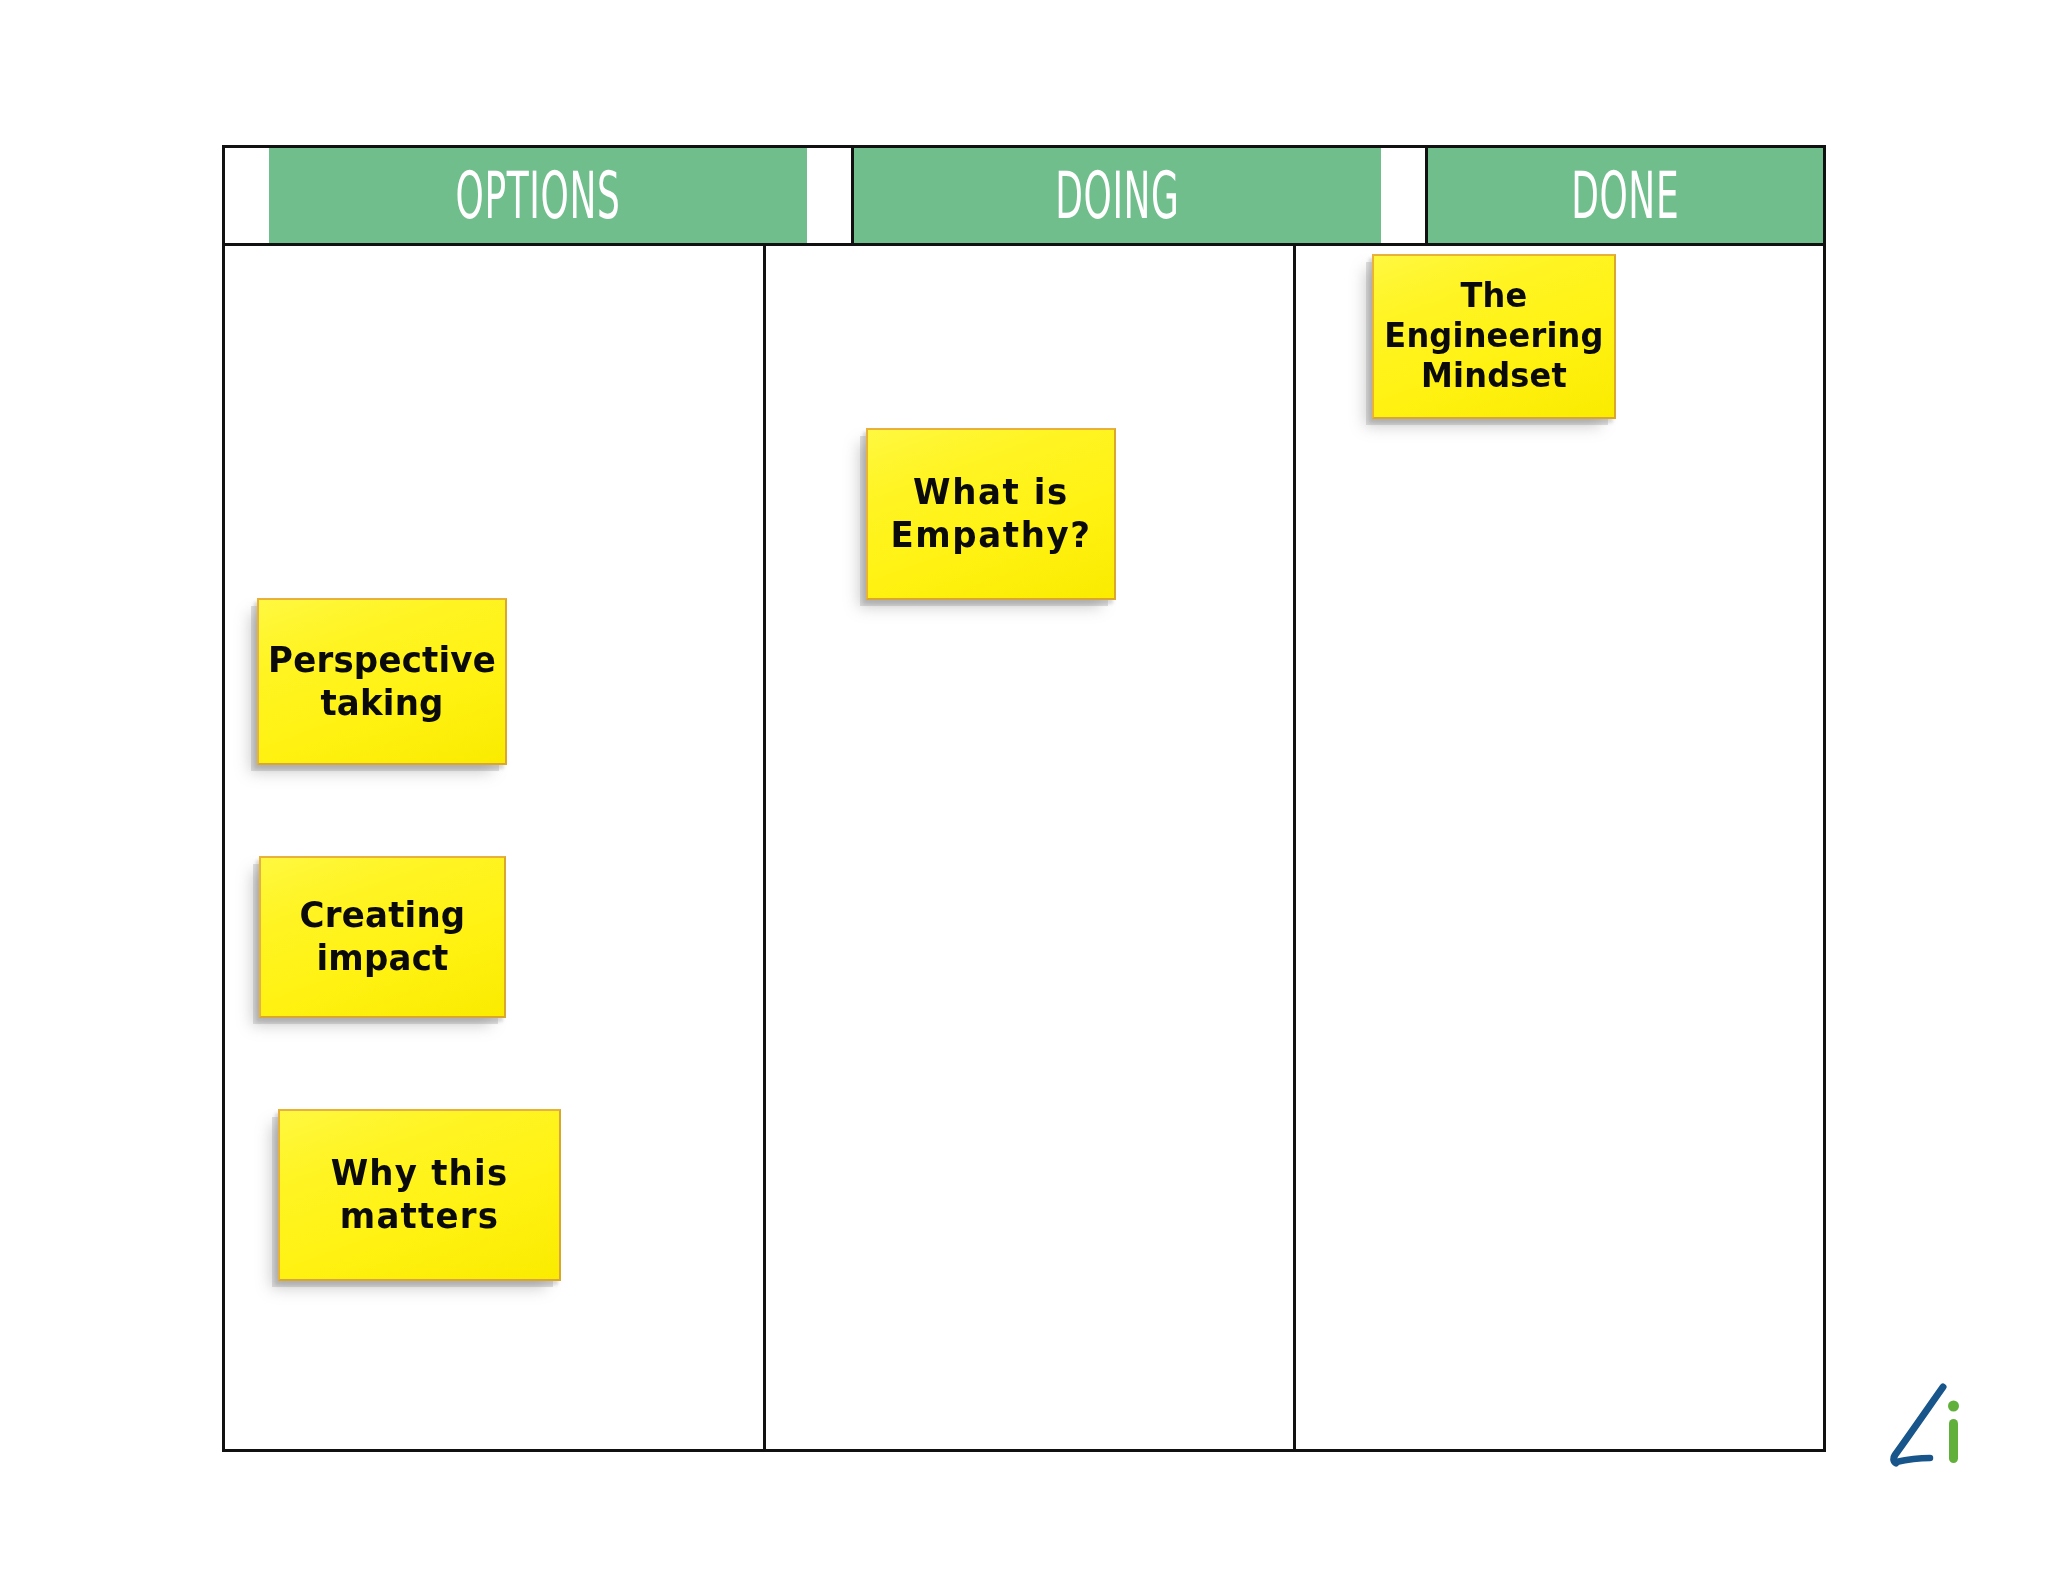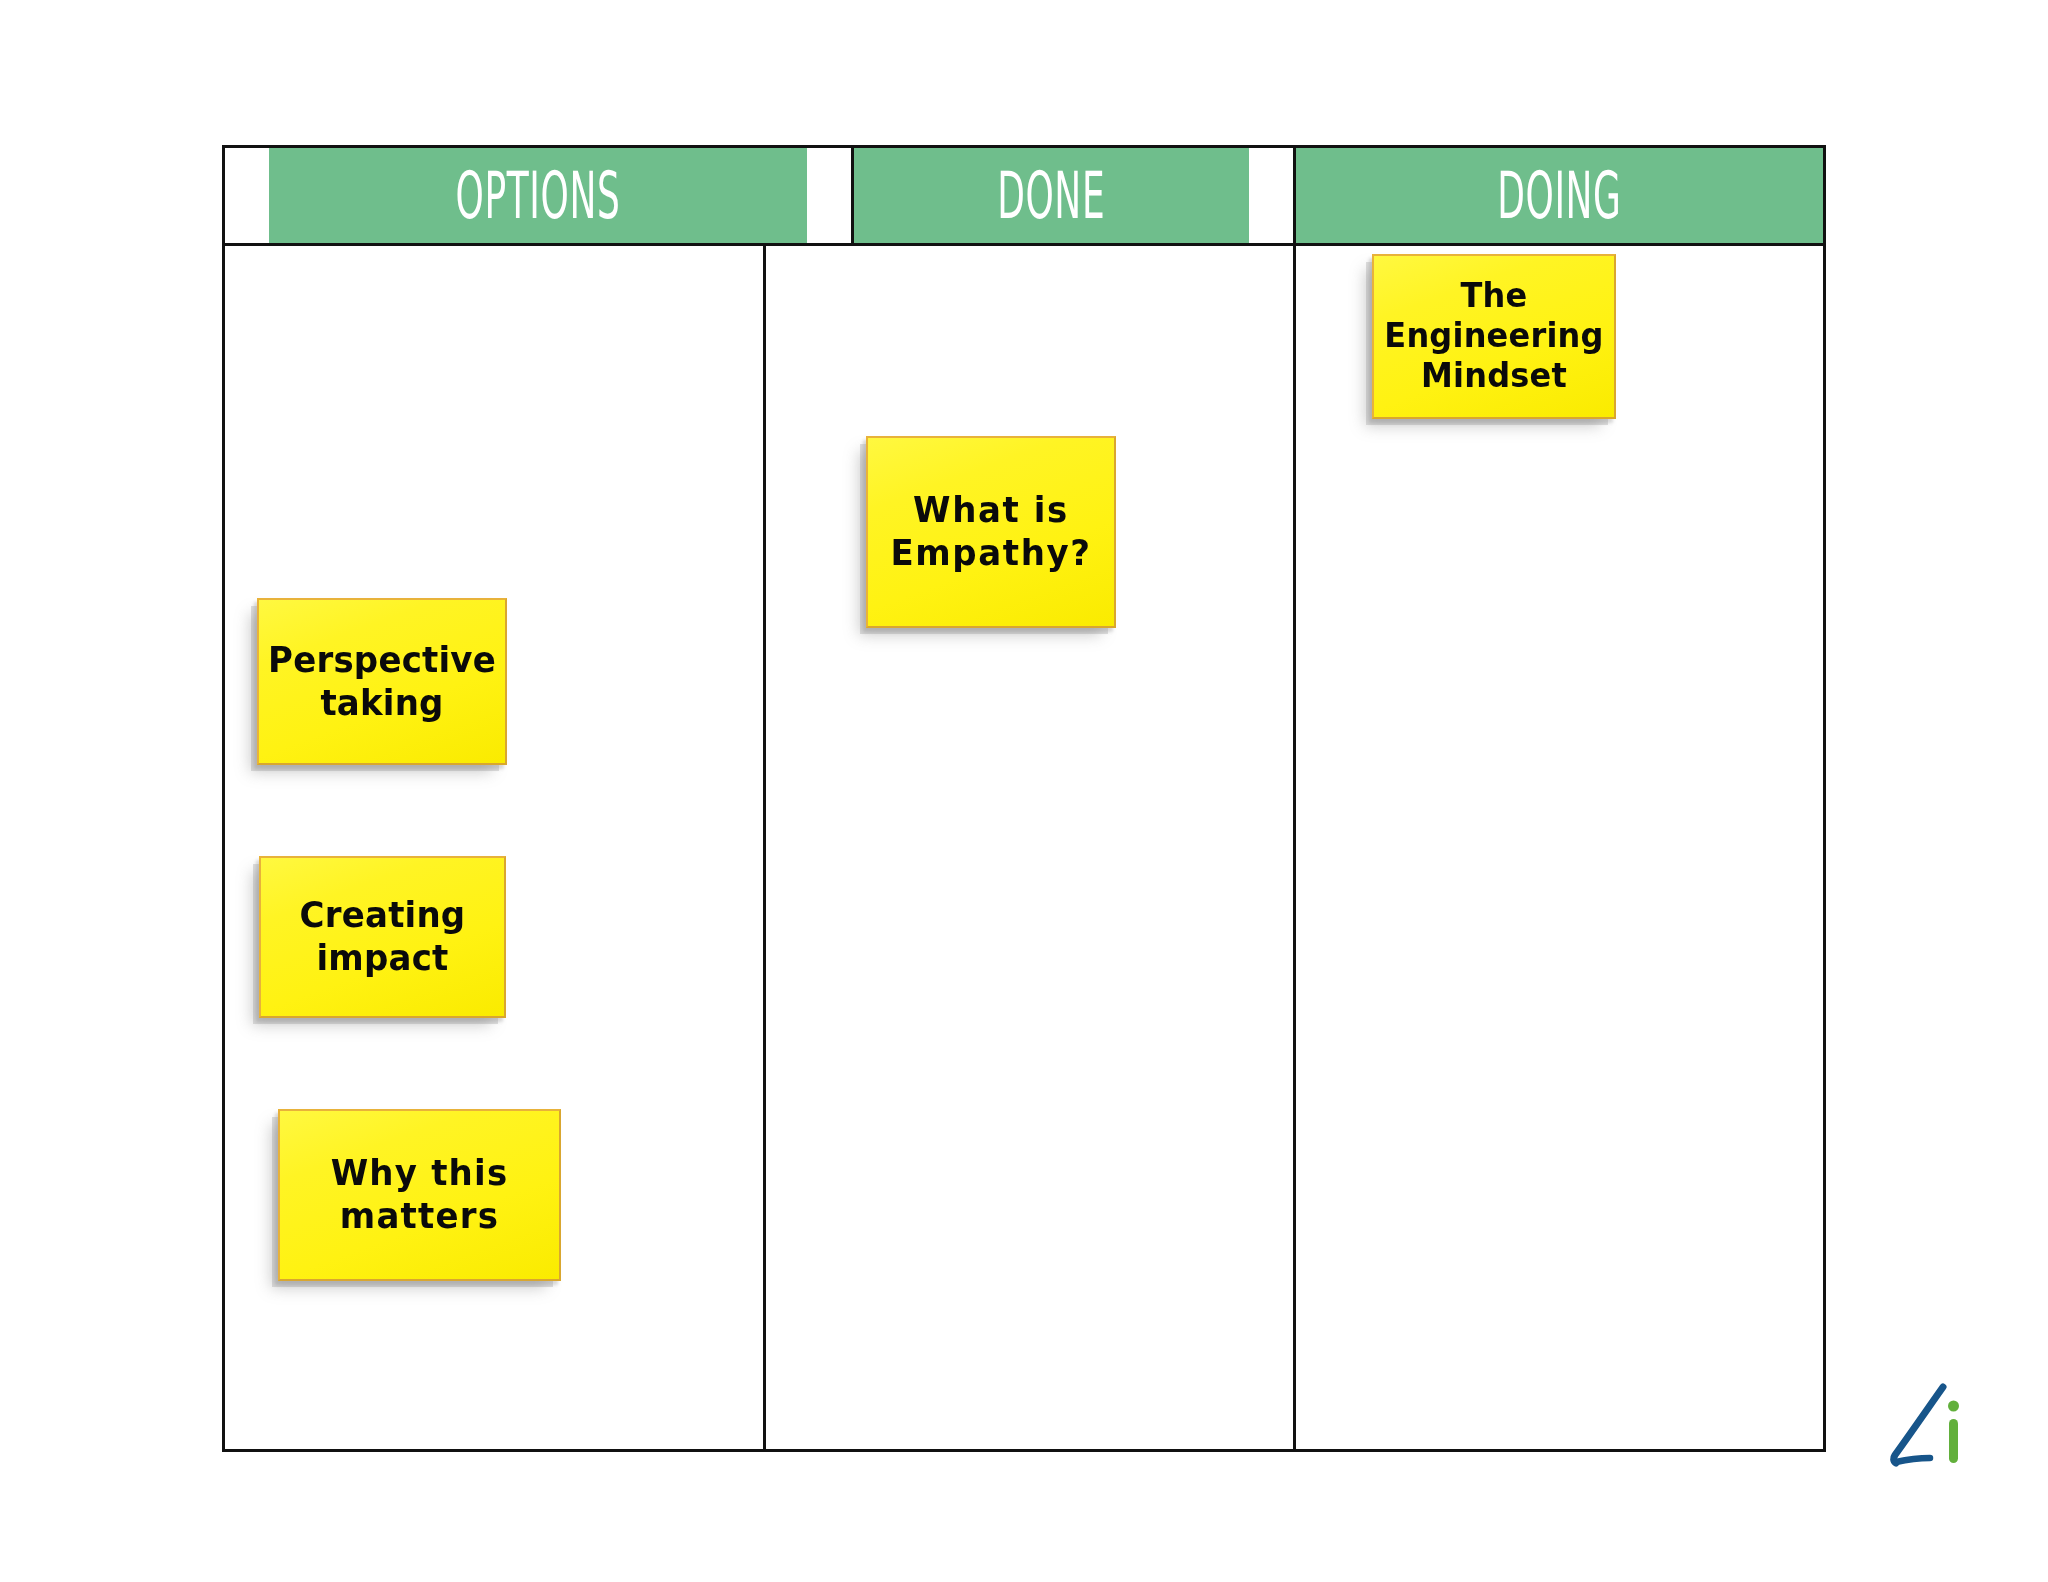--- a/index.html
+++ b/index.html
@@ -132,21 +132,21 @@
   #note-perspective-taking {
     left: 32px; top: 332px; width: 250px; height: 167px;
   }
   #note-creating-impact {
     left: 34px; top: 590px; width: 247px; height: 162px;
   }
   #note-why-this-matters {
     left: 53px; top: 843px; width: 283px; height: 172px;
   }
   #note-what-is-empathy {
-    left: 100px; top: 190px; width: 250px; height: 192px;
+    left: 100px; top: 182px; width: 250px; height: 172px;
   }
   #note-engineering-mindset {
     left: 76px; top: 8px; width: 244px; height: 165px;
   }
   #note-what-is-empathy .sticky-text { letter-spacing: 1.6px; }
   #note-why-this-matters .sticky-text { letter-spacing: 1.2px; }
   #note-engineering-mindset .sticky-text { font-size: 32px; }
 
   
   #brand-logo {
@@ -161,25 +161,25 @@
 <body>
 
 <div id="board-canvas">
 
   <div id="board">
 
     <div id="header-row">
       <div class="header-cell" id="header-options">
         <span class="header-label">OPTIONS</span>
       </div>
+      <div class="header-cell" id="header-doing">
+        <span class="header-label">DOING</span>
+      </div>
       <div class="header-cell" id="header-done">
         <span class="header-label">DONE</span>
-      </div>
-      <div class="header-cell" id="header-doing">
-        <span class="header-label">DOING</span>
       </div>
     </div>
 
     <div id="columns-body">
 
       <div class="column-body" id="column-options">
         <div class="sticky-note" id="note-perspective-taking">
           <span class="sticky-text">Perspective
 taking</span>
         </div>

